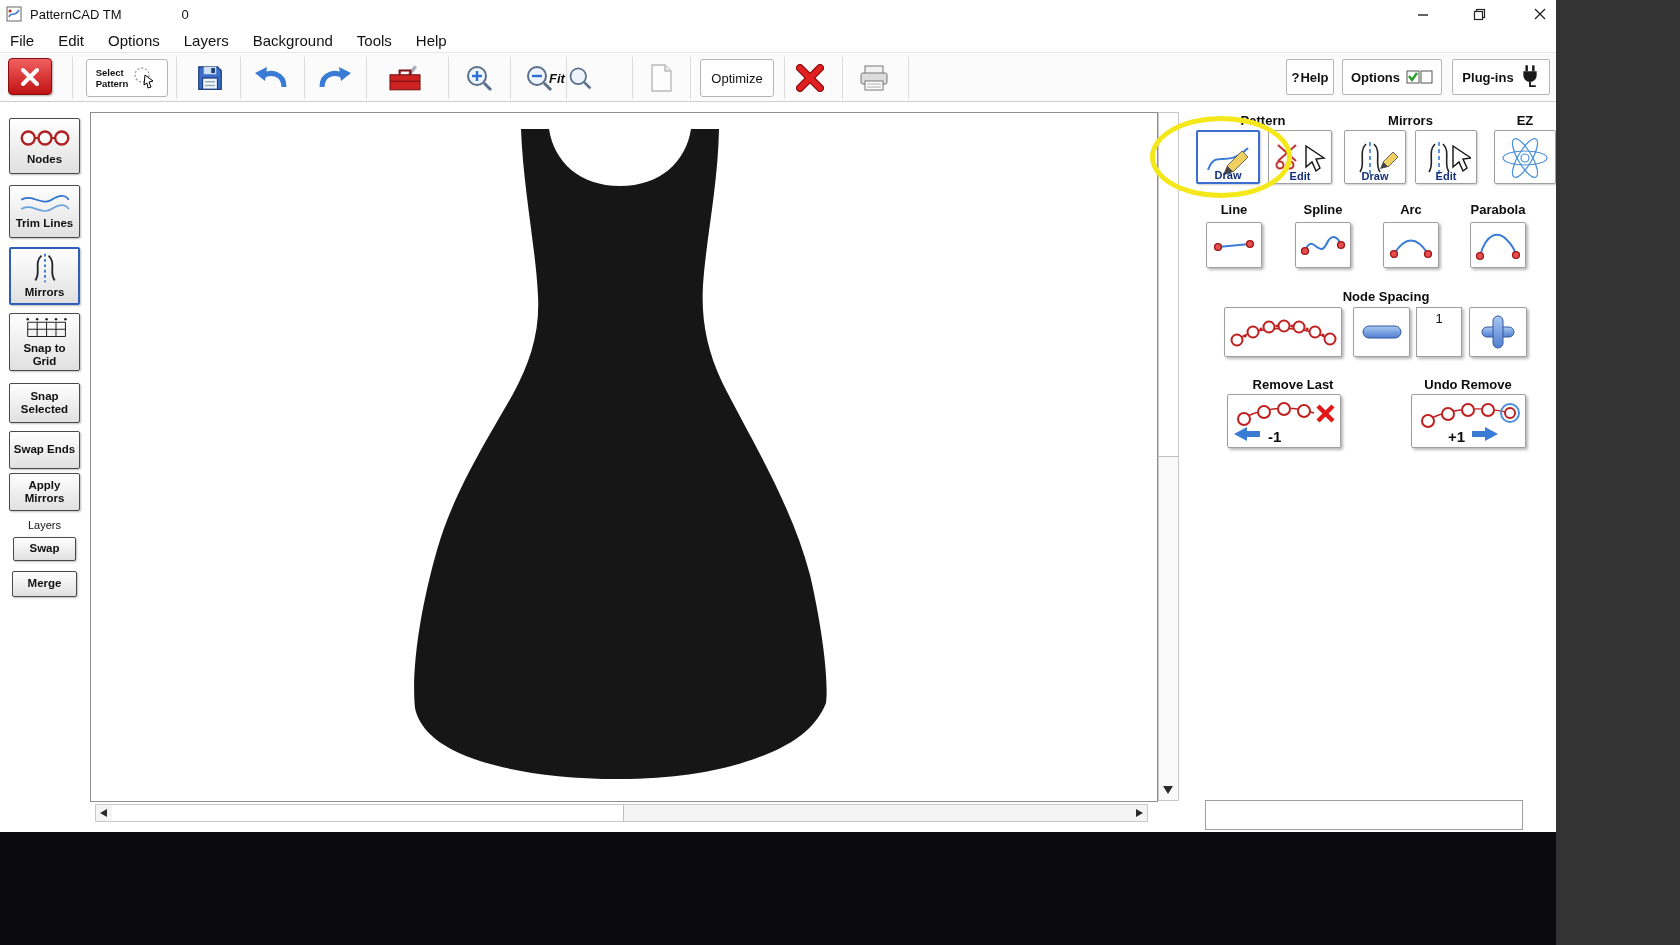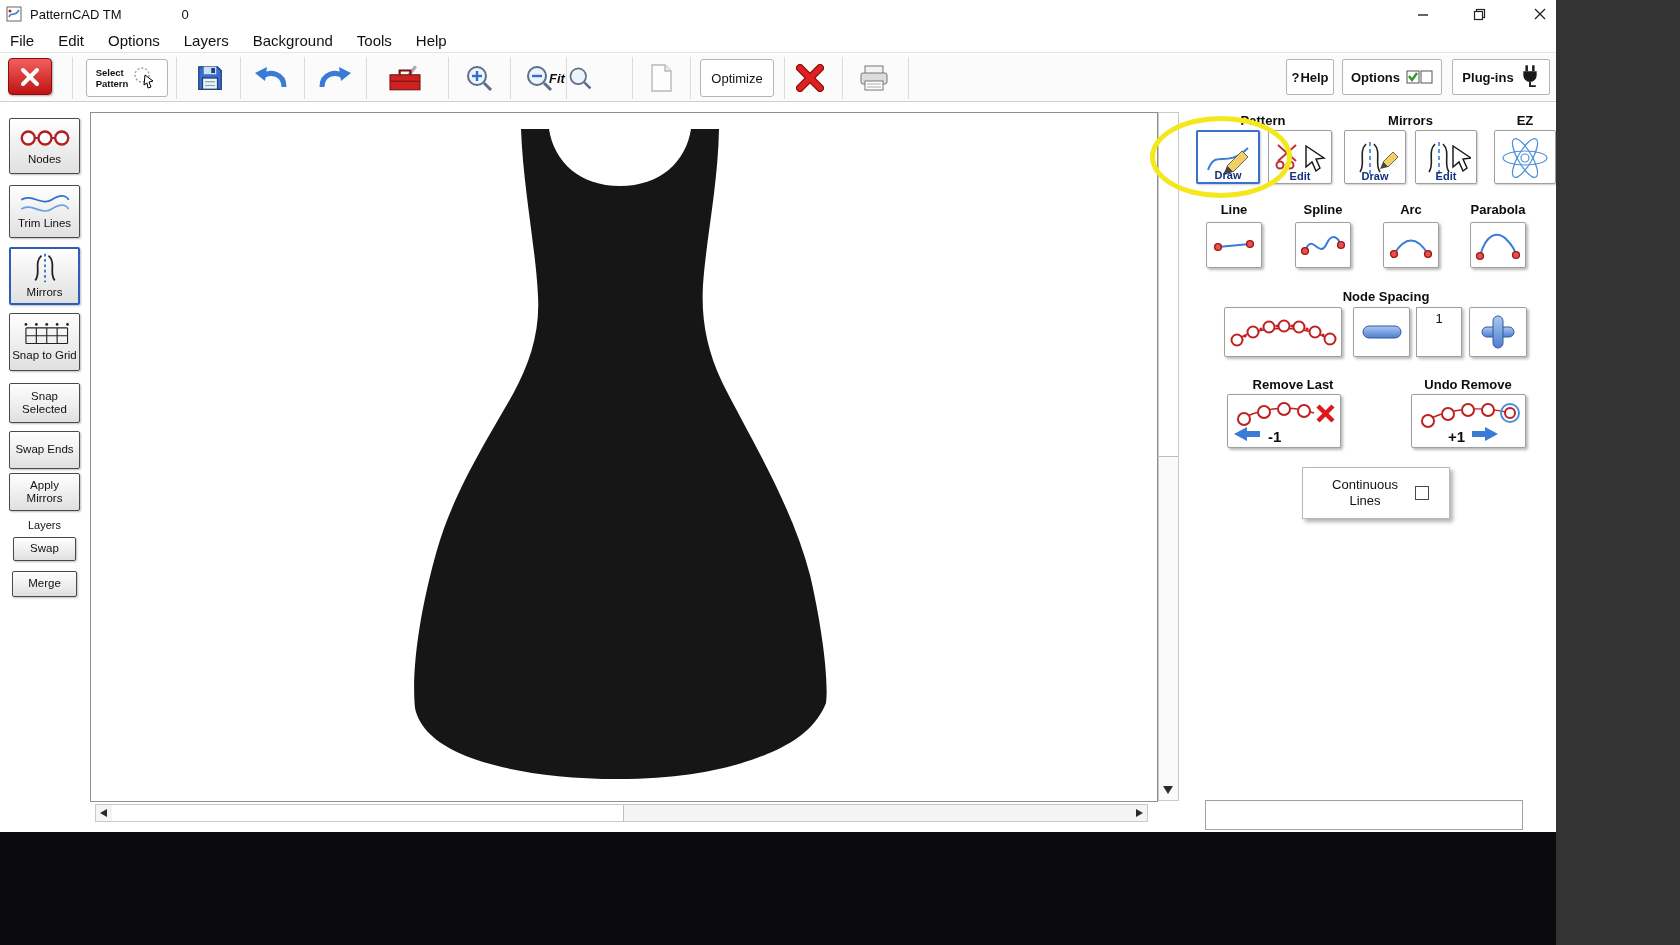--- a/index.html
+++ b/index.html
@@ -27,21 +27,21 @@
   .closebtn { position:absolute; left:8px; top:5px; width:44px; height:37px; border-radius:4px;
               background:linear-gradient(#f26060,#c01212); border:1px solid #8a0c0c;
               display:flex; align-items:center; justify-content:center; cursor:pointer; box-shadow:1px 1px 2px rgba(0,0,0,.3); }
   .rbtn { position:absolute; top:6px; height:36px; background:#fff; border:1px solid #b5b5b5; border-radius:2px;
           display:flex; align-items:center; justify-content:center; gap:6px; font-size:13px; font-weight:bold; cursor:pointer; }
 
   
   .sidebar { position:absolute; left:0; top:102px; width:89px; height:730px; background:#fff; }
   .side-btn { position:absolute; left:9px; width:71px; background:linear-gradient(#ffffff,#e0e0e0);
               border:1px solid #4a4a4a; border-radius:2px; display:flex; flex-direction:column; align-items:center;
-              justify-content:center; font-weight:normal; font-size:11.5px; text-align:center; line-height:1.15;
+              justify-content:center; font-weight:bold; font-size:11.5px; text-align:center; line-height:1.15;
               box-shadow:1px 1px 2px rgba(0,0,0,.25); cursor:pointer; gap:2px; padding:2px; }
   .side-btn.selected { border:2px solid #2e5fb8; }
   .side-label { font-size:11px; text-align:center; position:absolute; width:89px; }
 
   
   .canvas { position:absolute; left:90px; top:112px; width:1068px; height:690px; background:#fff; border:1px solid #8f8f8f; }
   .vscroll { position:absolute; left:1158px; top:112px; width:21px; height:689px; background:#fafafa; border:1px solid #c9c9c9; }
   .vthumb  { position:absolute; left:0; top:0; width:19px; height:344px; background:#ffffff; border-bottom:1px solid #bdbdbd; }
   .varrow  { position:absolute; left:4px; bottom:6px; width:0; height:0; border-left:5px solid transparent; border-right:5px solid transparent; border-top:8px solid #2a2a2a; cursor:pointer; }
   .hscroll { position:absolute; left:95px; top:804px; width:1053px; height:18px; background:#f4f4f4; border:1px solid #c9c9c9; }
@@ -538,24 +538,20 @@
           <circle cx="74" cy="13" r="6"></circle>
       </g>
       <circle cx="96" cy="16" r="9" fill="none" stroke="#4a90d9" stroke-width="2"></circle>
       <circle cx="96" cy="16" r="5" fill="#fff" stroke="#c02020" stroke-width="2"></circle>
       <rect x="58" y="34" width="13" height="6" fill="#3a7bd5"></rect>
       <polygon points="84,37 71,30 71,44" fill="#3a7bd5"></polygon>
     </svg>
     <span class="delta" style="left:36px;bottom:2px;">+1</span>
   </div>
 
-  <div class="cont-panel">
-    <div class="cont-label">Continuous Lines</div>
-    <div class="checkbox"></div>
-  </div>
 
 
   <div class="blank-box"></div>
 
   <div class="annotation"></div>
 
   <div class="bottombar"></div>
 
 </div>
 

